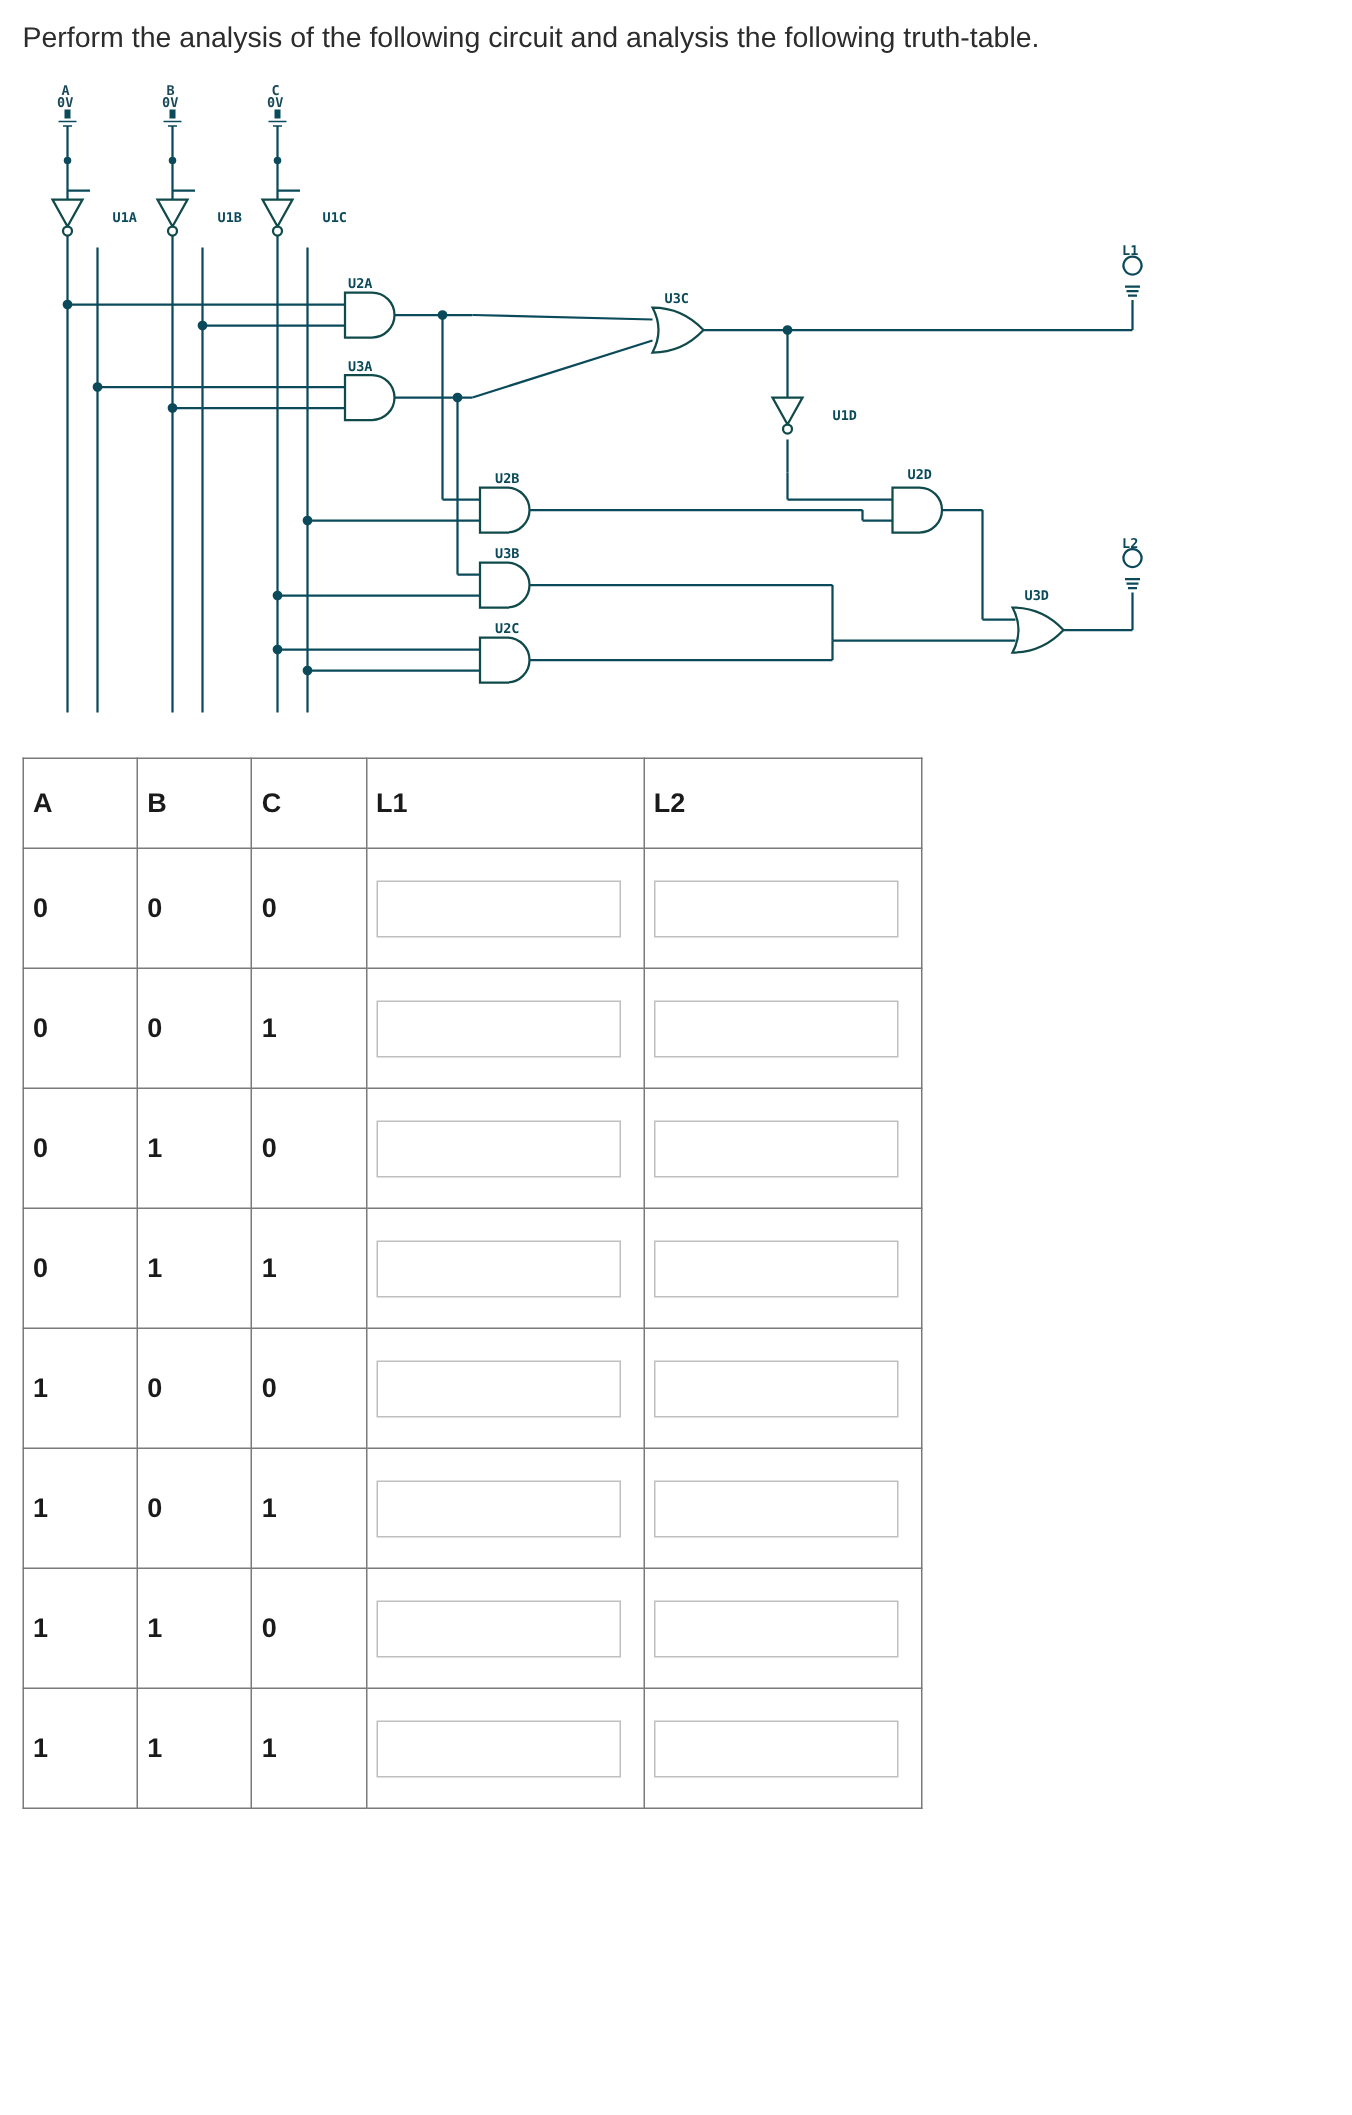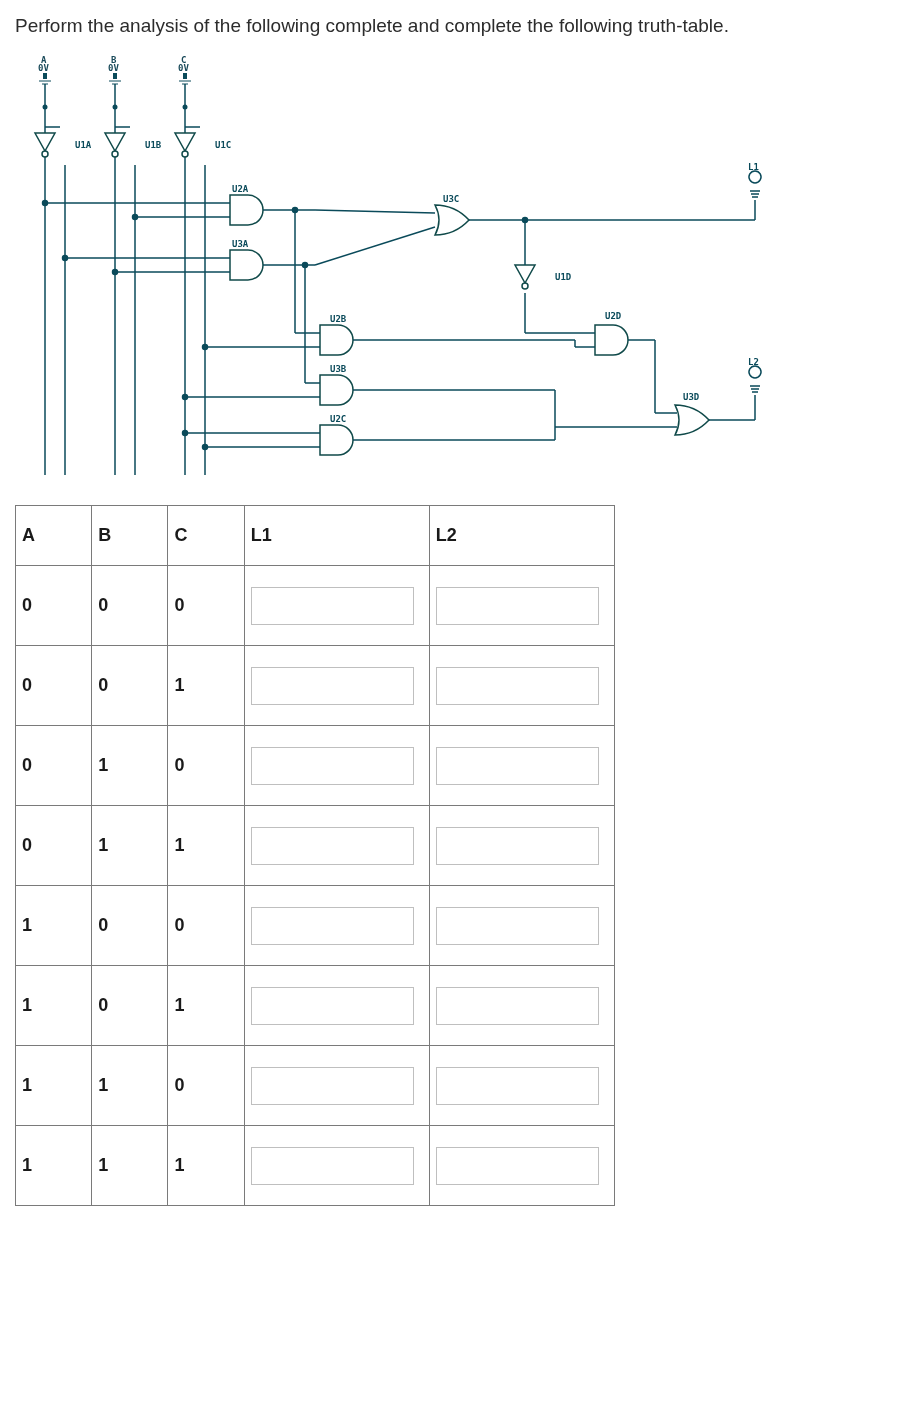--- a/index.html
+++ b/index.html
@@ -57,21 +57,21 @@
     display: block;
     width: 95%;
     height: 38px;
     border: 1px solid #bfbfbf;
     background: #fff;
   }
 </style>
 </head>
 <body>
 
-<div class="prompt">Perform the analysis of the following complete and complete the following truth-table.</div>
+<div class="prompt">Perform the analysis of the following circuit and analysis the following truth-table.</div>
 
 <div class="circuit-wrap">
 <svg viewBox="0 0 760 430">
   <defs>
 
     <g id="and-gate">
       <path d="M0 0 L0 30 L18 30 A15 15 0 0 0 18 0 Z" fill="#fff" stroke="#104a4a" stroke-width="1.5"></path>
     </g>
 
     <g id="or-gate">

